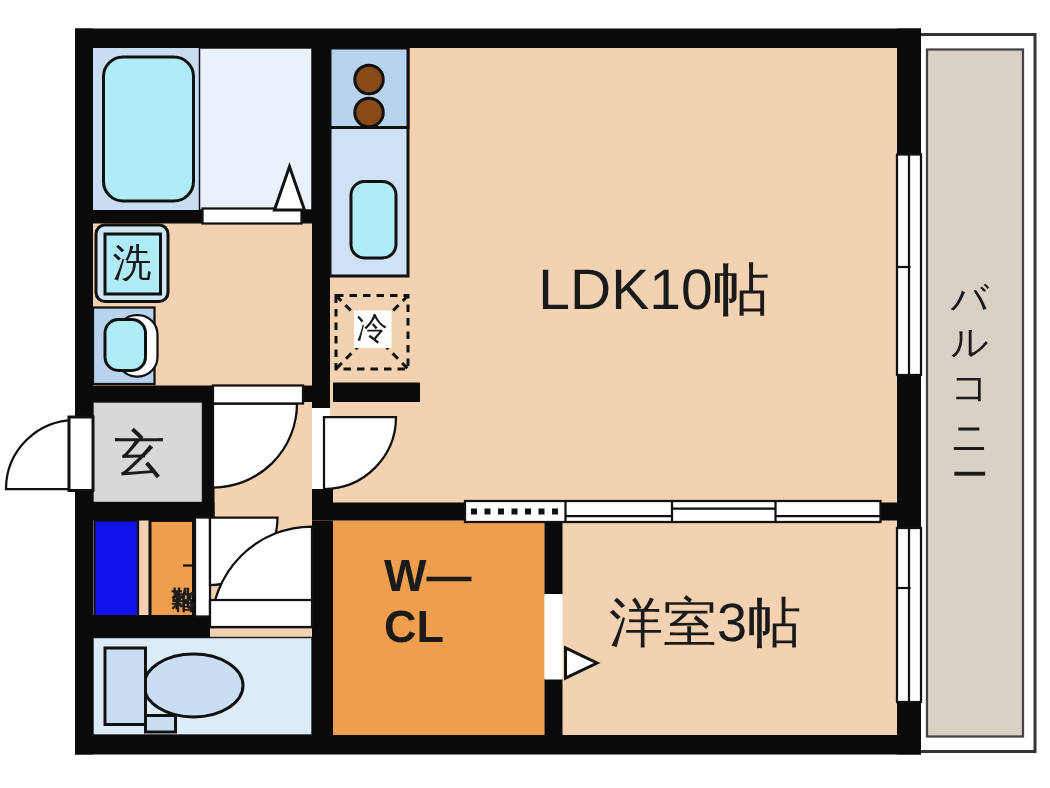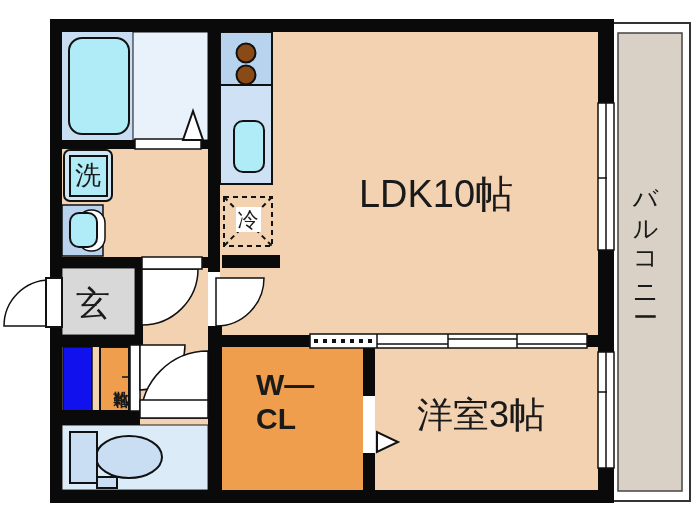--- a/index.html
+++ b/index.html
@@ -3,21 +3,21 @@
 <meta charset="utf-8">
 <style>
   html,body{margin:0;padding:0;background:#fff;}
   .plan{
     position:relative;width:700px;height:525px;background:#fff;overflow:hidden;
     font-family:"Liberation Sans","DejaVu Sans",sans-serif;color:#1a1a1a;
   }
   .plan svg{position:absolute;left:0;top:0;}
   .label{position:absolute;color:#1a1a1a;white-space:nowrap;}
   .lbl-ldk{left:336px;top:159px;width:200px;text-align:center;font-size:38px;line-height:44px;margin-top:13px;}
-  .lbl-western{left:381px;top:394px;width:200px;text-align:center;font-size:36px;line-height:42px;}
+  .lbl-western{left:370px;top:394px;width:200px;text-align:center;font-size:36px;line-height:42px;}
   .lbl-wcl{left:256px;top:368px;width:76px;font-size:30px;line-height:34px;white-space:normal;word-break:break-all;font-weight:bold;}
   .lbl-genkan{left:63px;top:284px;width:60px;text-align:center;font-size:34px;line-height:38px;}
   .lbl-washer{left:58px;top:160px;width:60px;text-align:center;font-size:26px;line-height:30px;}
   .lbl-fridge{left:220px;top:208px;width:56px;text-align:center;font-size:21px;line-height:24px;}
   .lbl-fridge span{background:#ffffff;padding:1px 2px;}
   .lbl-shoe{left:100px;top:352px;width:30px;height:58px;writing-mode:vertical-rl;text-orientation:upright;
             font-size:15px;letter-spacing:2px;text-align:center;font-weight:bold;}
   .lbl-balcony{left:630px;top:170px;height:210px;writing-mode:vertical-rl;text-orientation:upright;
                font-size:25px;letter-spacing:5px;}
   

